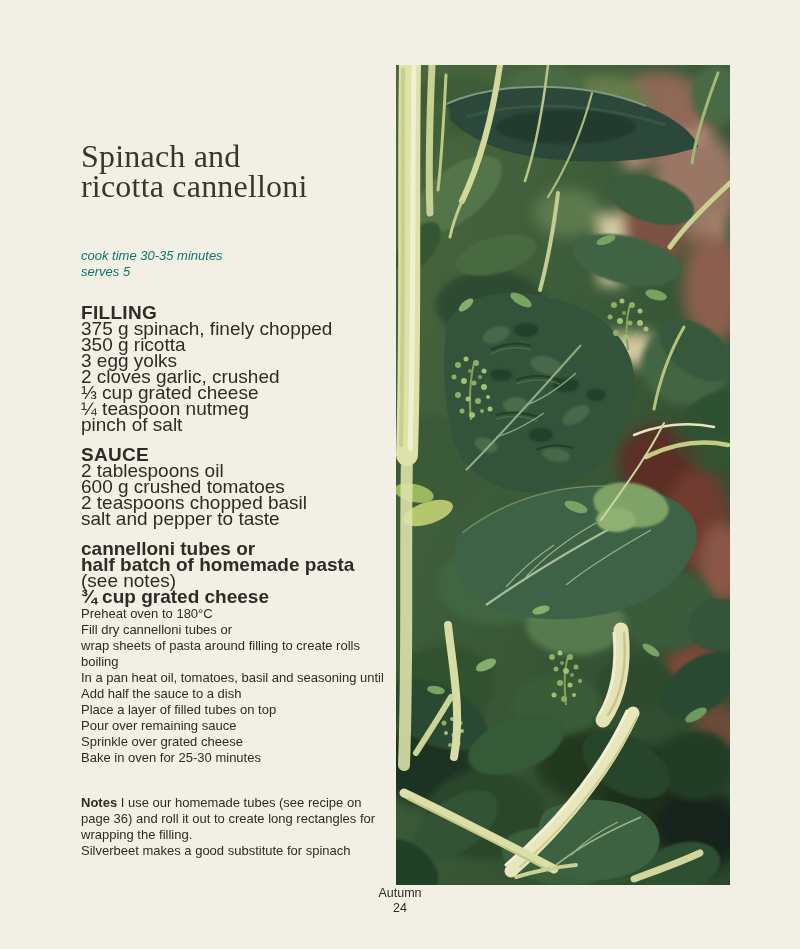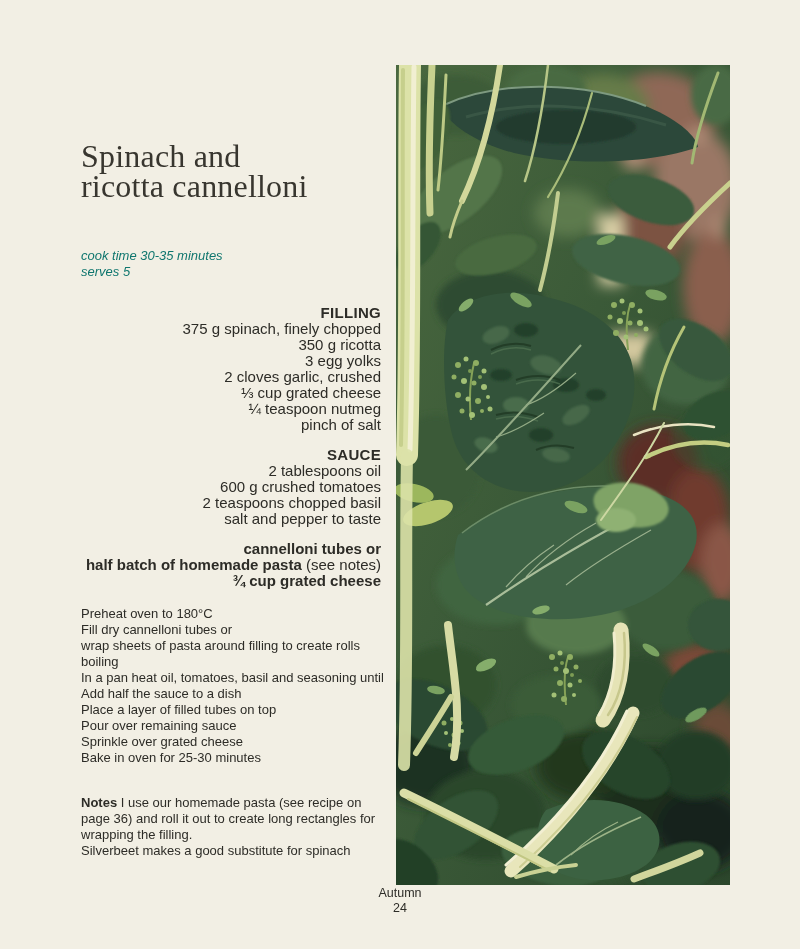--- a/index.html
+++ b/index.html
@@ -20,21 +20,21 @@
     color:#38362f;
     letter-spacing:0.2px;
   }
   .meta {
     left:81px; top:212px;
     font-style:italic;
     font-size:13px; line-height:16px;
     color:#0f766e;
     margin-top:36px;
   }
-  .ing-block { left:81px; width:300px; font-size:15px; line-height:16px;text-align:right; }
+  .ing-block { left:81px; width:300px; font-size:19px; line-height:16px; }
   .ing-block .b { font-weight:bold; }
   .filling { top:305px; }
   .sauce   { top:447px; }
   .assembly{ top:541px; }
   .heading { font-weight:bold; letter-spacing:0.3px; }
   .method {
     left:81px; top:606px; width:330px;
     font-size:13px; line-height:16px;
   }
   .method div { white-space:nowrap; }
@@ -97,21 +97,21 @@
   <div>boiling</div>
   <div>In a pan heat oil, tomatoes, basil and seasoning until</div>
   <div>Add half the sauce to a dish</div>
   <div>Place a layer of filled tubes on top</div>
   <div>Pour over remaining sauce</div>
   <div>Sprinkle over grated cheese</div>
   <div>Bake in oven for 25-30 minutes</div>
 </div>
 
 <div class="abs notes">
-  <div><span class="lbl">Notes</span><span> I use our homemade pasta (see recipe on</span></div>
+  <div><span class="lbl">Notes</span><span> I use our homemade tubes (see recipe on</span></div>
   <div>page 36) and roll it out to create long rectangles for</div>
   <div>wrapping the filling.</div>
   <div>Silverbeet makes a good substitute for spinach</div>
 </div>
 
 <div class="abs photo-frame">
 <svg width="334" height="820" viewBox="0 0 334 820" xmlns="http://www.w3.org/2000/svg">
   <defs>
     <linearGradient id="bg" x1="0" y1="0" x2="1" y2="1">
       <stop offset="0" stop-color="#4a683f"></stop>

